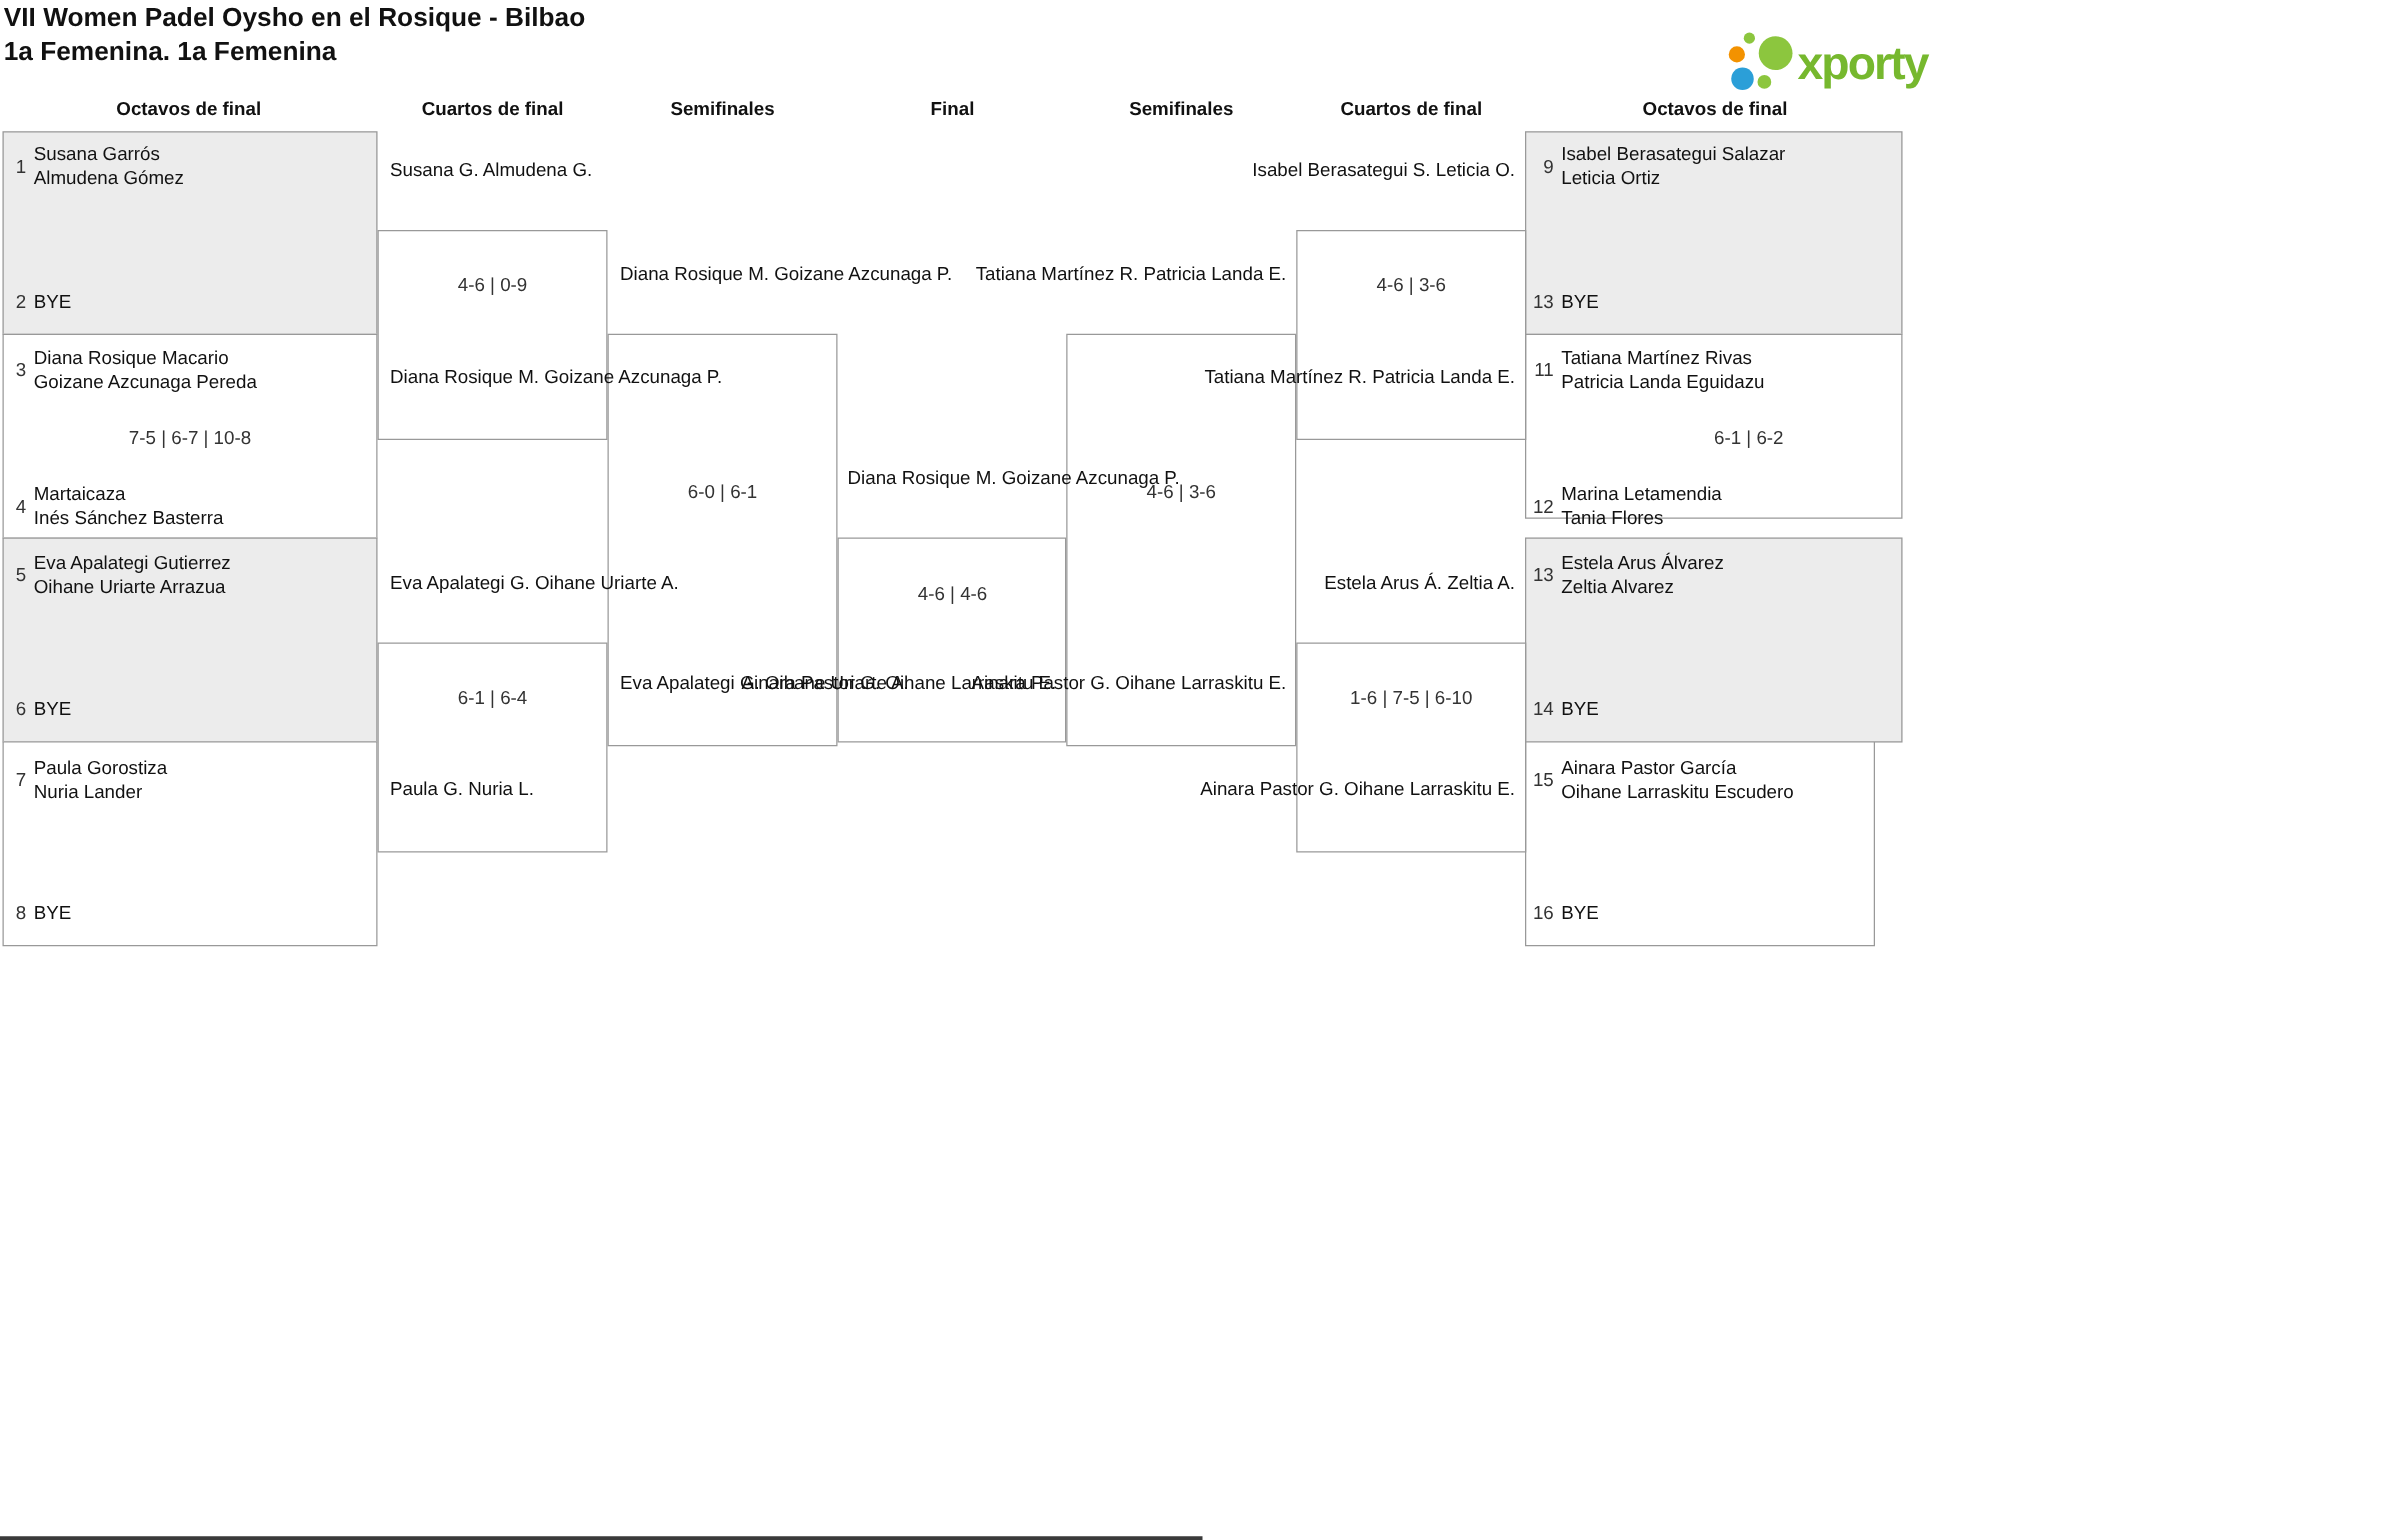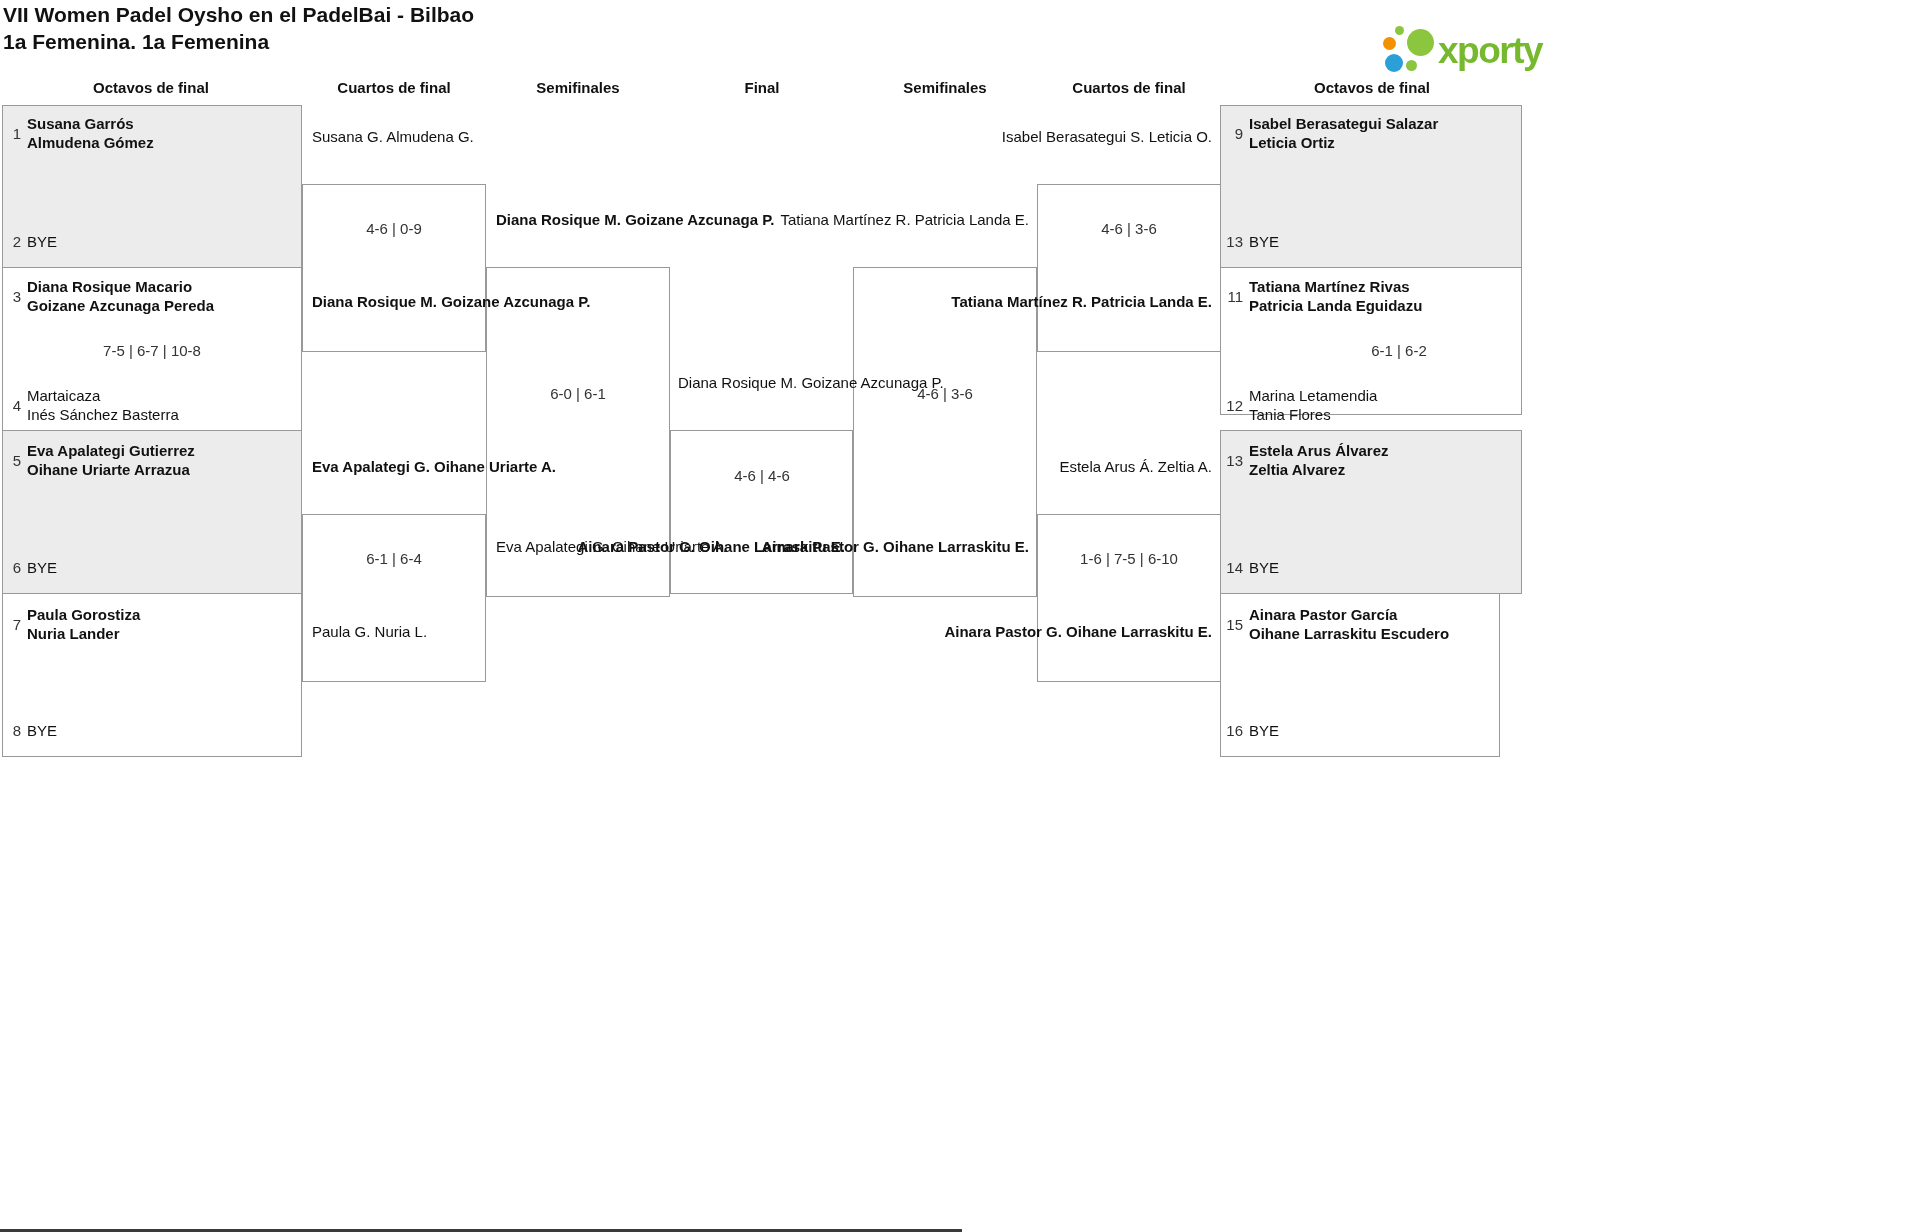--- a/index.html
+++ b/index.html
@@ -8,35 +8,35 @@
   .abs{position:absolute;}
   .title{position:absolute;font-size:21px;font-weight:700;line-height:26px;white-space:nowrap;color:#111;}
   .round-label{position:absolute;top:79px;transform:translateX(-50%);font-size:15px;font-weight:700;white-space:nowrap;color:#111;}
   .box{position:absolute;border:1px solid #999;box-sizing:border-box;background:#fff;}
   .box.shaded{background:#ececec;}
   .rect{position:absolute;border:1px solid #999;box-sizing:border-box;background:transparent;}
   .slot{position:absolute;display:flex;align-items:center;gap:6px;font-size:15px;line-height:19px;}
   .seed{text-align:right;color:#333;flex:none;}
   .names{display:flex;flex-direction:column;white-space:nowrap;}
   .names .line{display:block;}
-  .bold{font-weight:700;}
+  .bold{font-weight:400;}
   .float-team{position:absolute;font-size:15px;line-height:19px;white-space:nowrap;}
   .float-team.ra{text-align:left;}
   .score{position:absolute;transform:translateX(-50%);font-size:15px;line-height:18px;color:#333;white-space:nowrap;}
   .score-in{position:absolute;left:50%;transform:translateX(-50%);font-size:15px;line-height:18px;color:#333;white-space:nowrap;}
   .dot{position:absolute;border-radius:50%;}
   .logo-text{position:absolute;font-size:37px;font-weight:800;letter-spacing:-1.5px;color:#76b82e;line-height:46px;}
   .hscroll{position:absolute;background:#3a3a3a;}
 </style>
 </head>
 <body>
 
 <div class="canvas">
 
-  <div class="title" style="left:3px;top:2px;">VII Women Padel Oysho en el PadelBai - Bilbao</div>
+  <div class="title" style="left:3px;top:2px;">VII Women Padel Oysho en el Rosique - Bilbao</div>
   <div class="title" style="left:3px;top:29px;">1a Femenina. 1a Femenina</div>
 
   <div class="abs" style="left:1382px;top:2px;width:172px;height:58px;margin-top:24px;">
     <span class="dot" style="left:25px;top:3px;width:27px;height:27px;background:#8cc63e;"></span>
     <span class="dot" style="left:13px;top:0px;width:9px;height:9px;background:#8cc63e;"></span>
     <span class="dot" style="left:1px;top:11px;width:13px;height:13px;background:#f39200;"></span>
     <span class="dot" style="left:3px;top:28px;width:18px;height:18px;background:#2b9fd8;"></span>
     <span class="dot" style="left:24px;top:34px;width:11px;height:11px;background:#8cc63e;"></span>
     <div class="logo-text" style="left:56px;top:2px;">xporty</div>
   </div>

